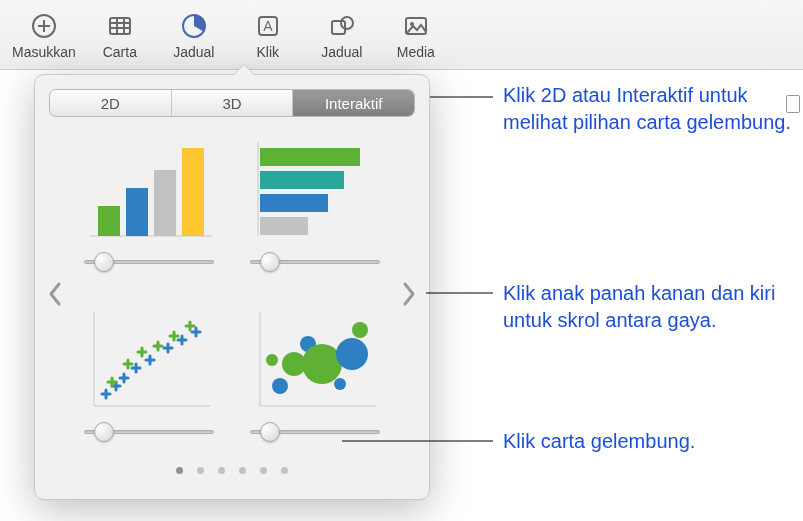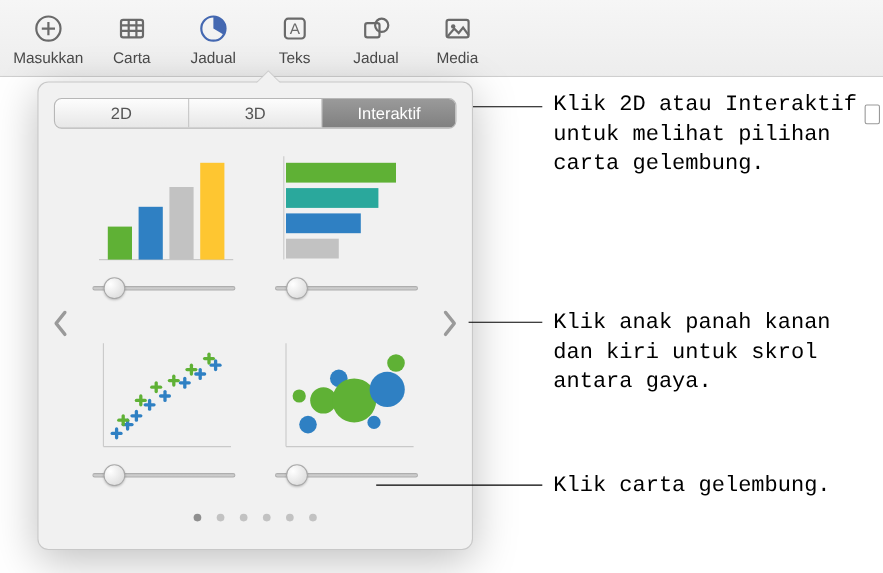--- a/index.html
+++ b/index.html
@@ -162,23 +162,22 @@
       height: 7px;
       border-radius: 50%;
       background: #c2c2c2;
     }
     .dot.active { background: #8f8f8f; }
 
     .callout {
       position: absolute;
       font-size: 20px;
       line-height: 1.35;
-      color: #000000;
+      color: #1d4ed8;
       width: 300px;
-      font-family: Liberation Mono, monospace;
     }
     .callout-line {
       position: absolute;
       stroke: #000;
       fill: none;
     }
     .scrollbar-stub {
       position: absolute;
       right: 2px;
       top: 90px;
@@ -231,21 +230,21 @@
     </span>
     <span class="tb-label">Jadual</span>
   </div>
   <div class="tb-item">
     <span class="tb-icon">
       <svg width="28" height="28" viewBox="0 0 28 28">
           <rect x="5" y="5" width="18" height="18" rx="3" fill="none" stroke="currentColor" stroke-width="2"></rect>
           <text x="14" y="19" font-size="14" text-anchor="middle" fill="currentColor">A</text>
         </svg>
     </span>
-    <span class="tb-label">Teks</span>
+    <span class="tb-label">Klik</span>
   </div>
   <div class="tb-item">
     <span class="tb-icon">
       <svg width="28" height="28" viewBox="0 0 28 28">
           <rect x="4" y="9" width="13" height="13" rx="2" fill="none" stroke="currentColor" stroke-width="2"></rect>
           <circle cx="19" cy="11" r="6" fill="none" stroke="currentColor" stroke-width="2"></circle>
         </svg>
     </span>
     <span class="tb-label">Jadual</span>
   </div>

